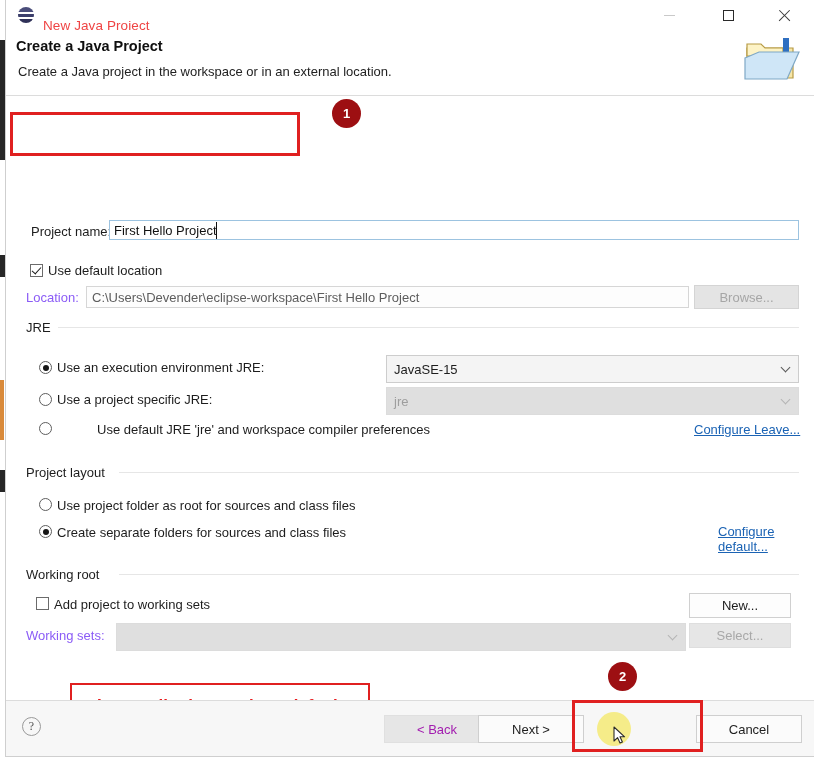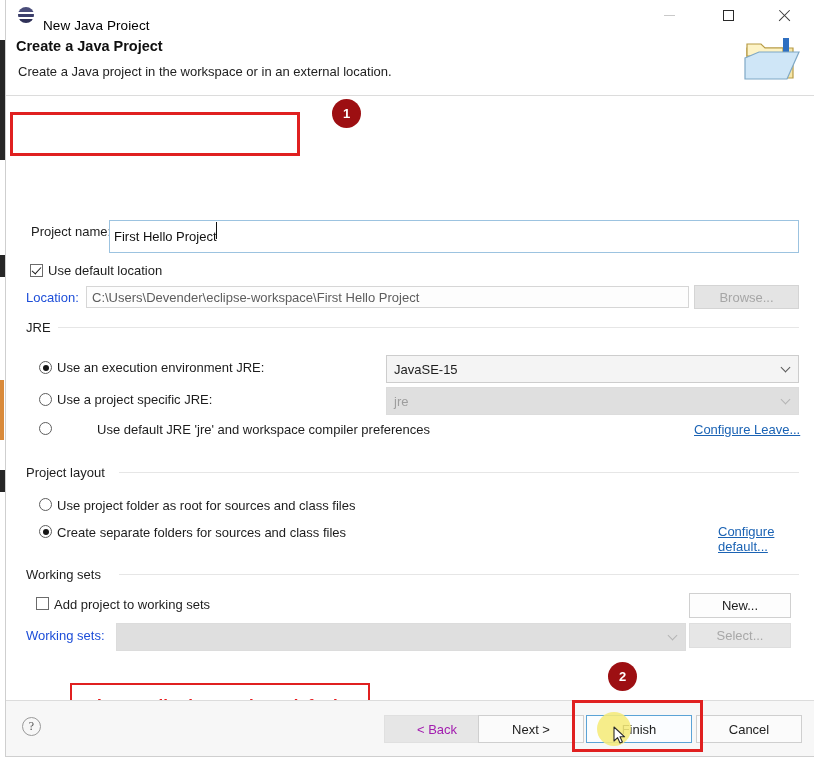--- a/index.html
+++ b/index.html
@@ -53,21 +53,21 @@
     width: 16px; height: 16px; position: relative;
   }
   #title-icon .sphere {
     position: absolute; inset: 0;
     border-radius: 50%;
     background: linear-gradient(#4a4d7a 0%, #4a4d7a 32%, #ffffff 32%, #ffffff 46%,
                 #3b3e6b 46%, #3b3e6b 62%, #ffffff 62%, #ffffff 72%,
                 #2f3158 72%, #2f3158 100%);
   }
   #title-text {
-    font-size: 13.5px; color: #000000;
+    font-size: 13.5px; color: #ef4444;
     letter-spacing: .1px;
     margin-top: 20px;
   }
   .winbtn {
     position: absolute; top: 0; height: 30px; width: 46px;
     display: flex; align-items: center; justify-content: center;
   }
   #btn-min { right: 122px; }
   #btn-max { right: 63px; }
   #btn-close { right: 7px; }
@@ -108,26 +108,26 @@
     width: 58px; height: 52px;
   }
 
   
   #content {
     position: relative;
     height: 604px;
   }
 
   .row-label { position: absolute; font-size: 13px; color: #1d1d1d; }
-  .dim { color: #1d4ed8; }
+  .dim { color: #8b5cf6; }
 
   
   #project-name-input {
     position: absolute; left: 103px; top: 124px;
-    width: 690px; height: 33px;
+    width: 690px; height: 20px;
     border: 1px solid #9cc3e0;
     background: #ffffff;
     font-family: "Liberation Sans", sans-serif;
     font-size: 13px; color: #111;
     padding: 0 4px;
     outline: none;
   }
   #pn-caret {
     position: absolute; left: 210px; top: 126px;
     width: 1px; height: 17px; background: #111;
@@ -351,21 +351,21 @@
     <div class="group-head" style="left:20px; top:369px;">Project layout</div>
     <div class="group-rule" style="left:113px; top:376px; width:680px;"></div>
 
     <div class="radio" style="left:33px; top:402px;"></div>
     <div class="row-label" style="left:51px; top:402px;text-align:center;">Use project folder as root for sources and class files</div>
 
     <div class="radio sel" style="left:33px; top:429px;"></div>
     <div class="row-label" style="left:51px; top:429px;">Create separate folders for sources and class files</div>
     <div class="link" style="left:676px; top:428px;margin-left:36px;">Configure default...</div>
 
-    <div class="group-head" style="left:20px; top:471px;">Working sets</div>
+    <div class="group-head" style="left:20px; top:471px;">Working root</div>
     <div class="group-rule" style="left:113px; top:478px; width:680px;"></div>
 
     <div class="cbox" style="left:30px; top:501px;"></div>
     <div class="row-label" style="left:48px; top:501px;">Add project to working sets</div>
     <button class="pbtn" style="left:683px; top:497px; width:102px;">New...</button>
 
     <div class="row-label dim" style="left:20px; top:532px;">Working sets:</div>
     <div class="combo disabled" style="left:110px; top:527px; width:570px;">
       <span></span>
       <span class="chev"></span>
@@ -375,21 +375,20 @@
     <div id="note-box">
       <span id="note-text">Leave all other settings default</span>
     </div>
 
   </div>
 
   <div id="footer">
     <div id="help-icon">?</div>
     <div class="navbtn disabled" style="left:366px;">&lt; Back</div>
     <div class="navbtn" style="left:472px;">Next &gt;</div>
-    <div class="navbtn" id="btn-finish" style="left:580px;">Finish</div>
     <div class="navbtn" style="left:690px;">Cancel</div>
   </div>
 
 </div>
 
 <div class="redbox" style="left:10px; top:112px; width:290px; height:44px;"></div>
 <div class="badge" style="left:332px; top:99px; width:29px; height:29px;">1</div>
 
 <div class="redbox" style="left:572px; top:700px; width:131px; height:52px;"></div>
 <div class="badge" style="left:608px; top:662px; width:29px; height:29px;">2</div>

